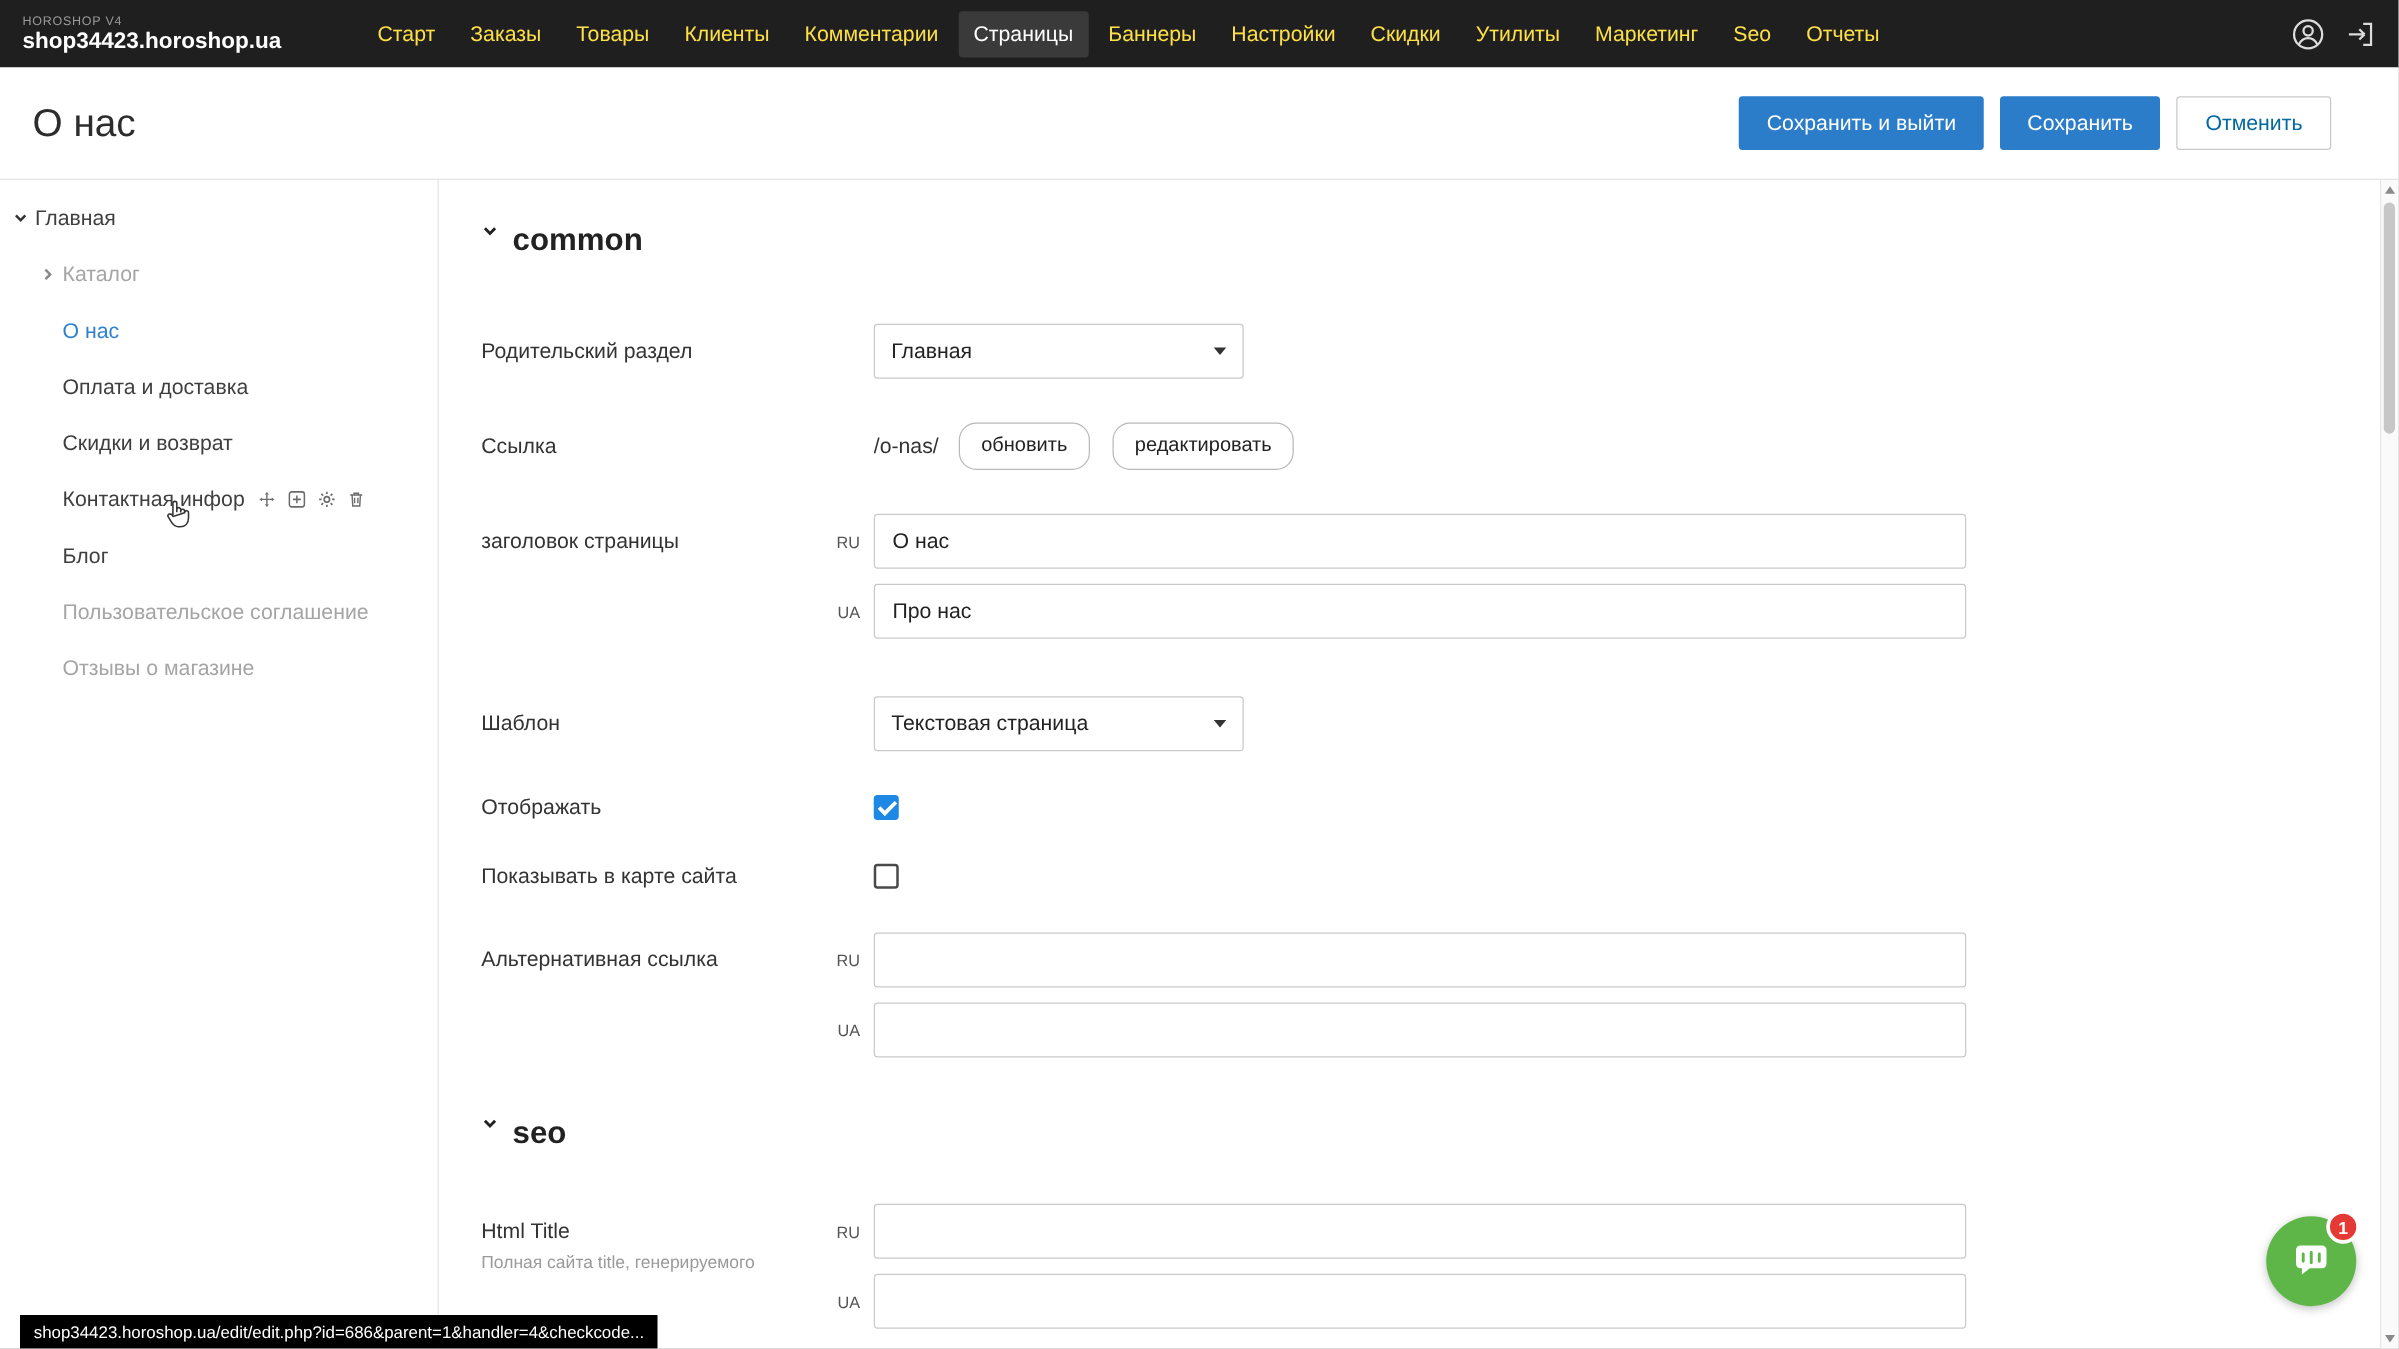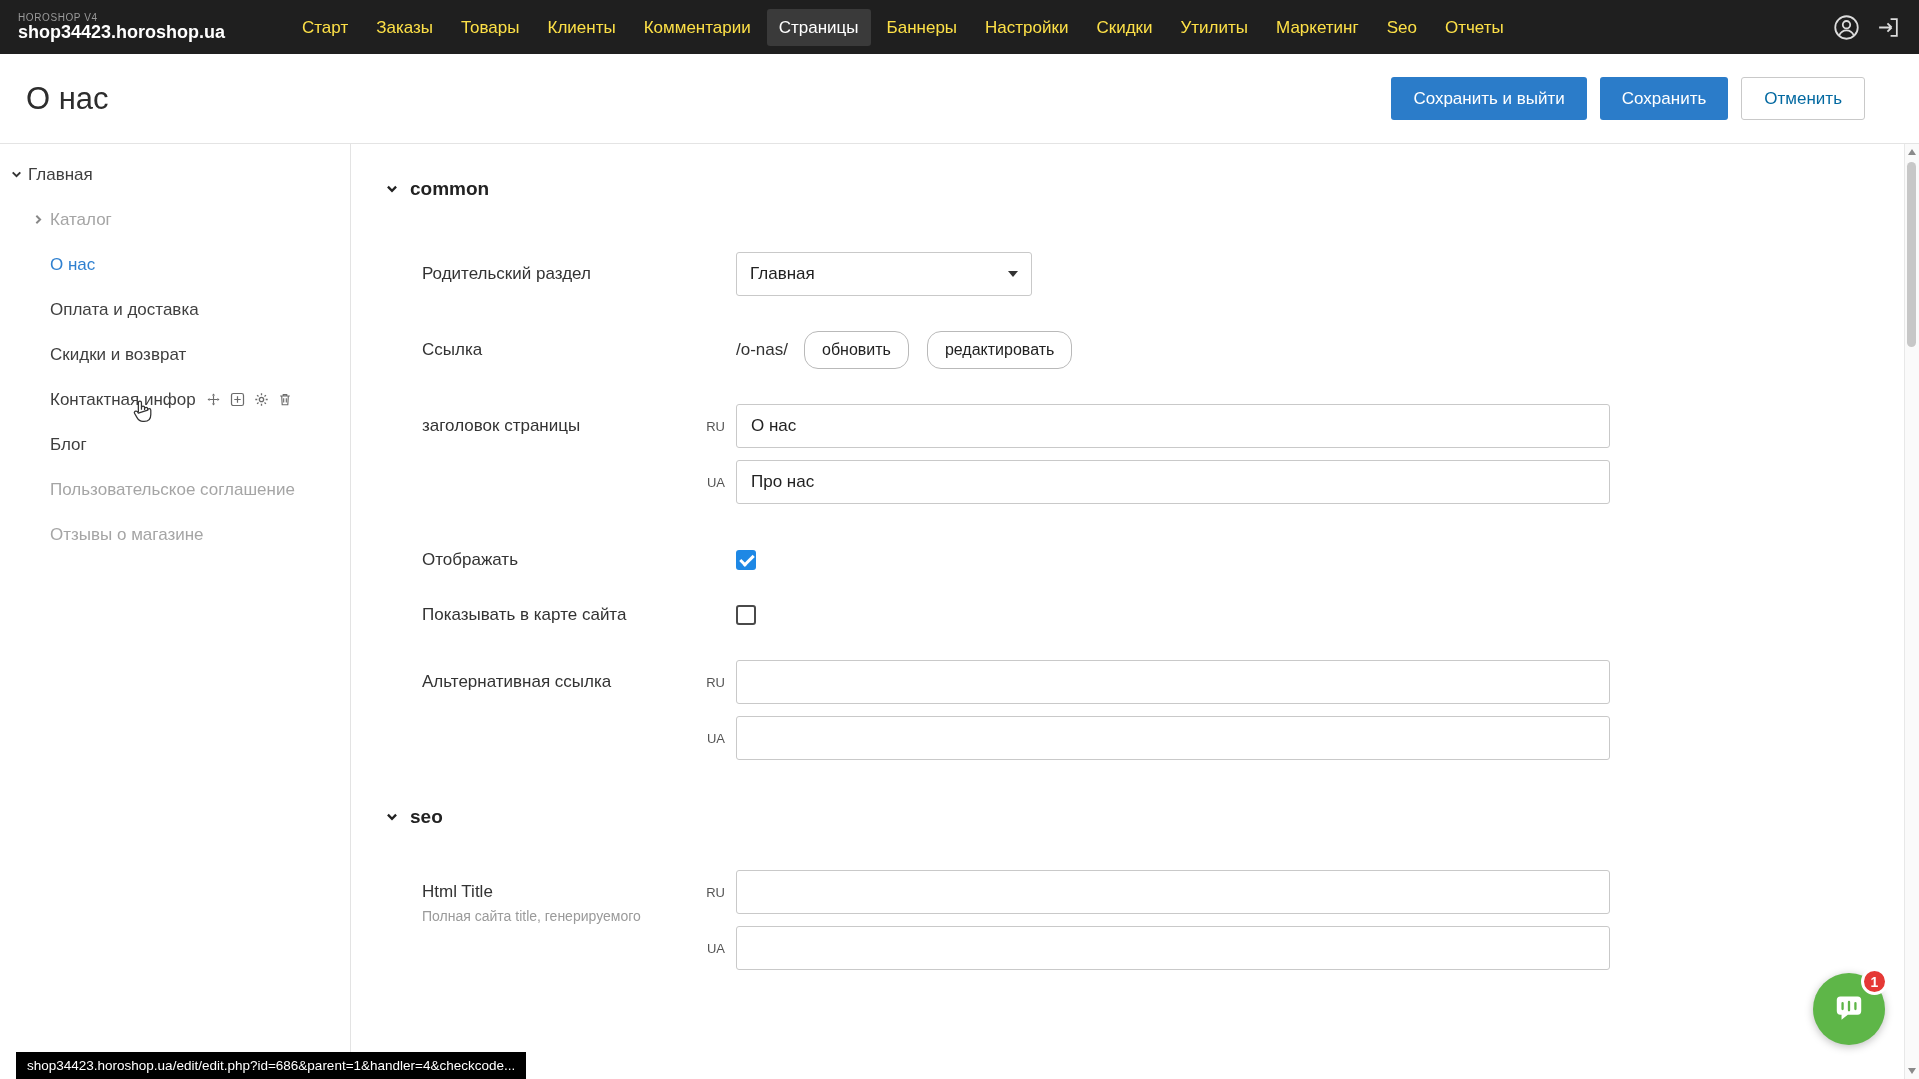--- a/index.html
+++ b/index.html
@@ -36,22 +36,22 @@
   .side-item { padding-left:32px; }
   .chev { width:18px; display:inline-flex; align-items:center; flex-shrink:0; }
   .side-item .lbl { white-space:nowrap; }
   .side-item.selected { color:#2f80d0; }
   .side-item.muted { color:#a5a5a5; }
   .row-actions { display:inline-flex; gap:9px; margin-left:10px; align-items:center; }
   .row-actions > span { display:inline-flex; cursor:pointer; }
   .cursor-hand { position:absolute; left:130px; top:398px; z-index:20; pointer-events:none; }
 
   
-  .section-header { display:flex; align-items:center; gap:11px; font-weight:bold; font-size:19px; color:#222; margin-bottom:52px; cursor:pointer; width:max-content; }
-  .form-row { display:flex; align-items:center; margin-bottom:35px;margin-left:37px; }
+  .section-header { display:flex; gap:11px; font-weight:bold; font-size:25px; color:#222; margin-bottom:52px; cursor:pointer; width:max-content; }
+  .form-row { display:flex; align-items:center; margin-bottom:35px; }
   .form-row.multi { align-items:flex-start; margin-bottom:46px; }
   .flabel { width:270px; font-size:17px; color:#333; flex-shrink:0; }
   .form-row.multi .flabel, .form-row.multi .flabel-block { padding-top:12px; }
   .flabel-block { width:270px; flex-shrink:0; }
   .flabel-block .flabel { width:auto; padding-top:0 !important; }
   .fhint { font-size:14px; color:#9a9a9a; margin-top:6px; white-space:nowrap; }
   .langcol { width:44px; flex-shrink:0; text-align:right; padding-right:11px; font-size:13px; color:#555; }
   .stack { display:flex; flex-direction:column; gap:12px; }
   .lang-line { display:flex; align-items:center; }
   .text-input { width:874px; height:44px; border:1px solid #c9c9c9; border-radius:3px; font-size:17px; padding:0 14px; color:#222; font-family:"Liberation Sans", sans-serif; outline:none; }
@@ -243,20 +243,28 @@
             <span class="langcol">RU</span>
             <input class="text-input" type="text" value="О нас" style="">
           </div>
           <div class="lang-line">
             <span class="langcol">UA</span>
             <input class="text-input" type="text" value="Про нас" style="">
           </div>
         </div>
       </div>
 
+      <div class="form-row">
+        <span class="flabel">Шаблон</span>
+        <span class="langcol"></span>
+        <div class="select">
+          <span>Текстовая страница</span>
+          <span class="caret"></span>
+        </div>
+      </div>
 
       <div class="form-row">
         <span class="flabel">Отображать</span>
         <span class="langcol"></span>
         <div class="checkbox checked"></div>
       </div>
 
       <div class="form-row">
         <span class="flabel">Показывать в карте сайта</span>
         <span class="langcol"></span>

